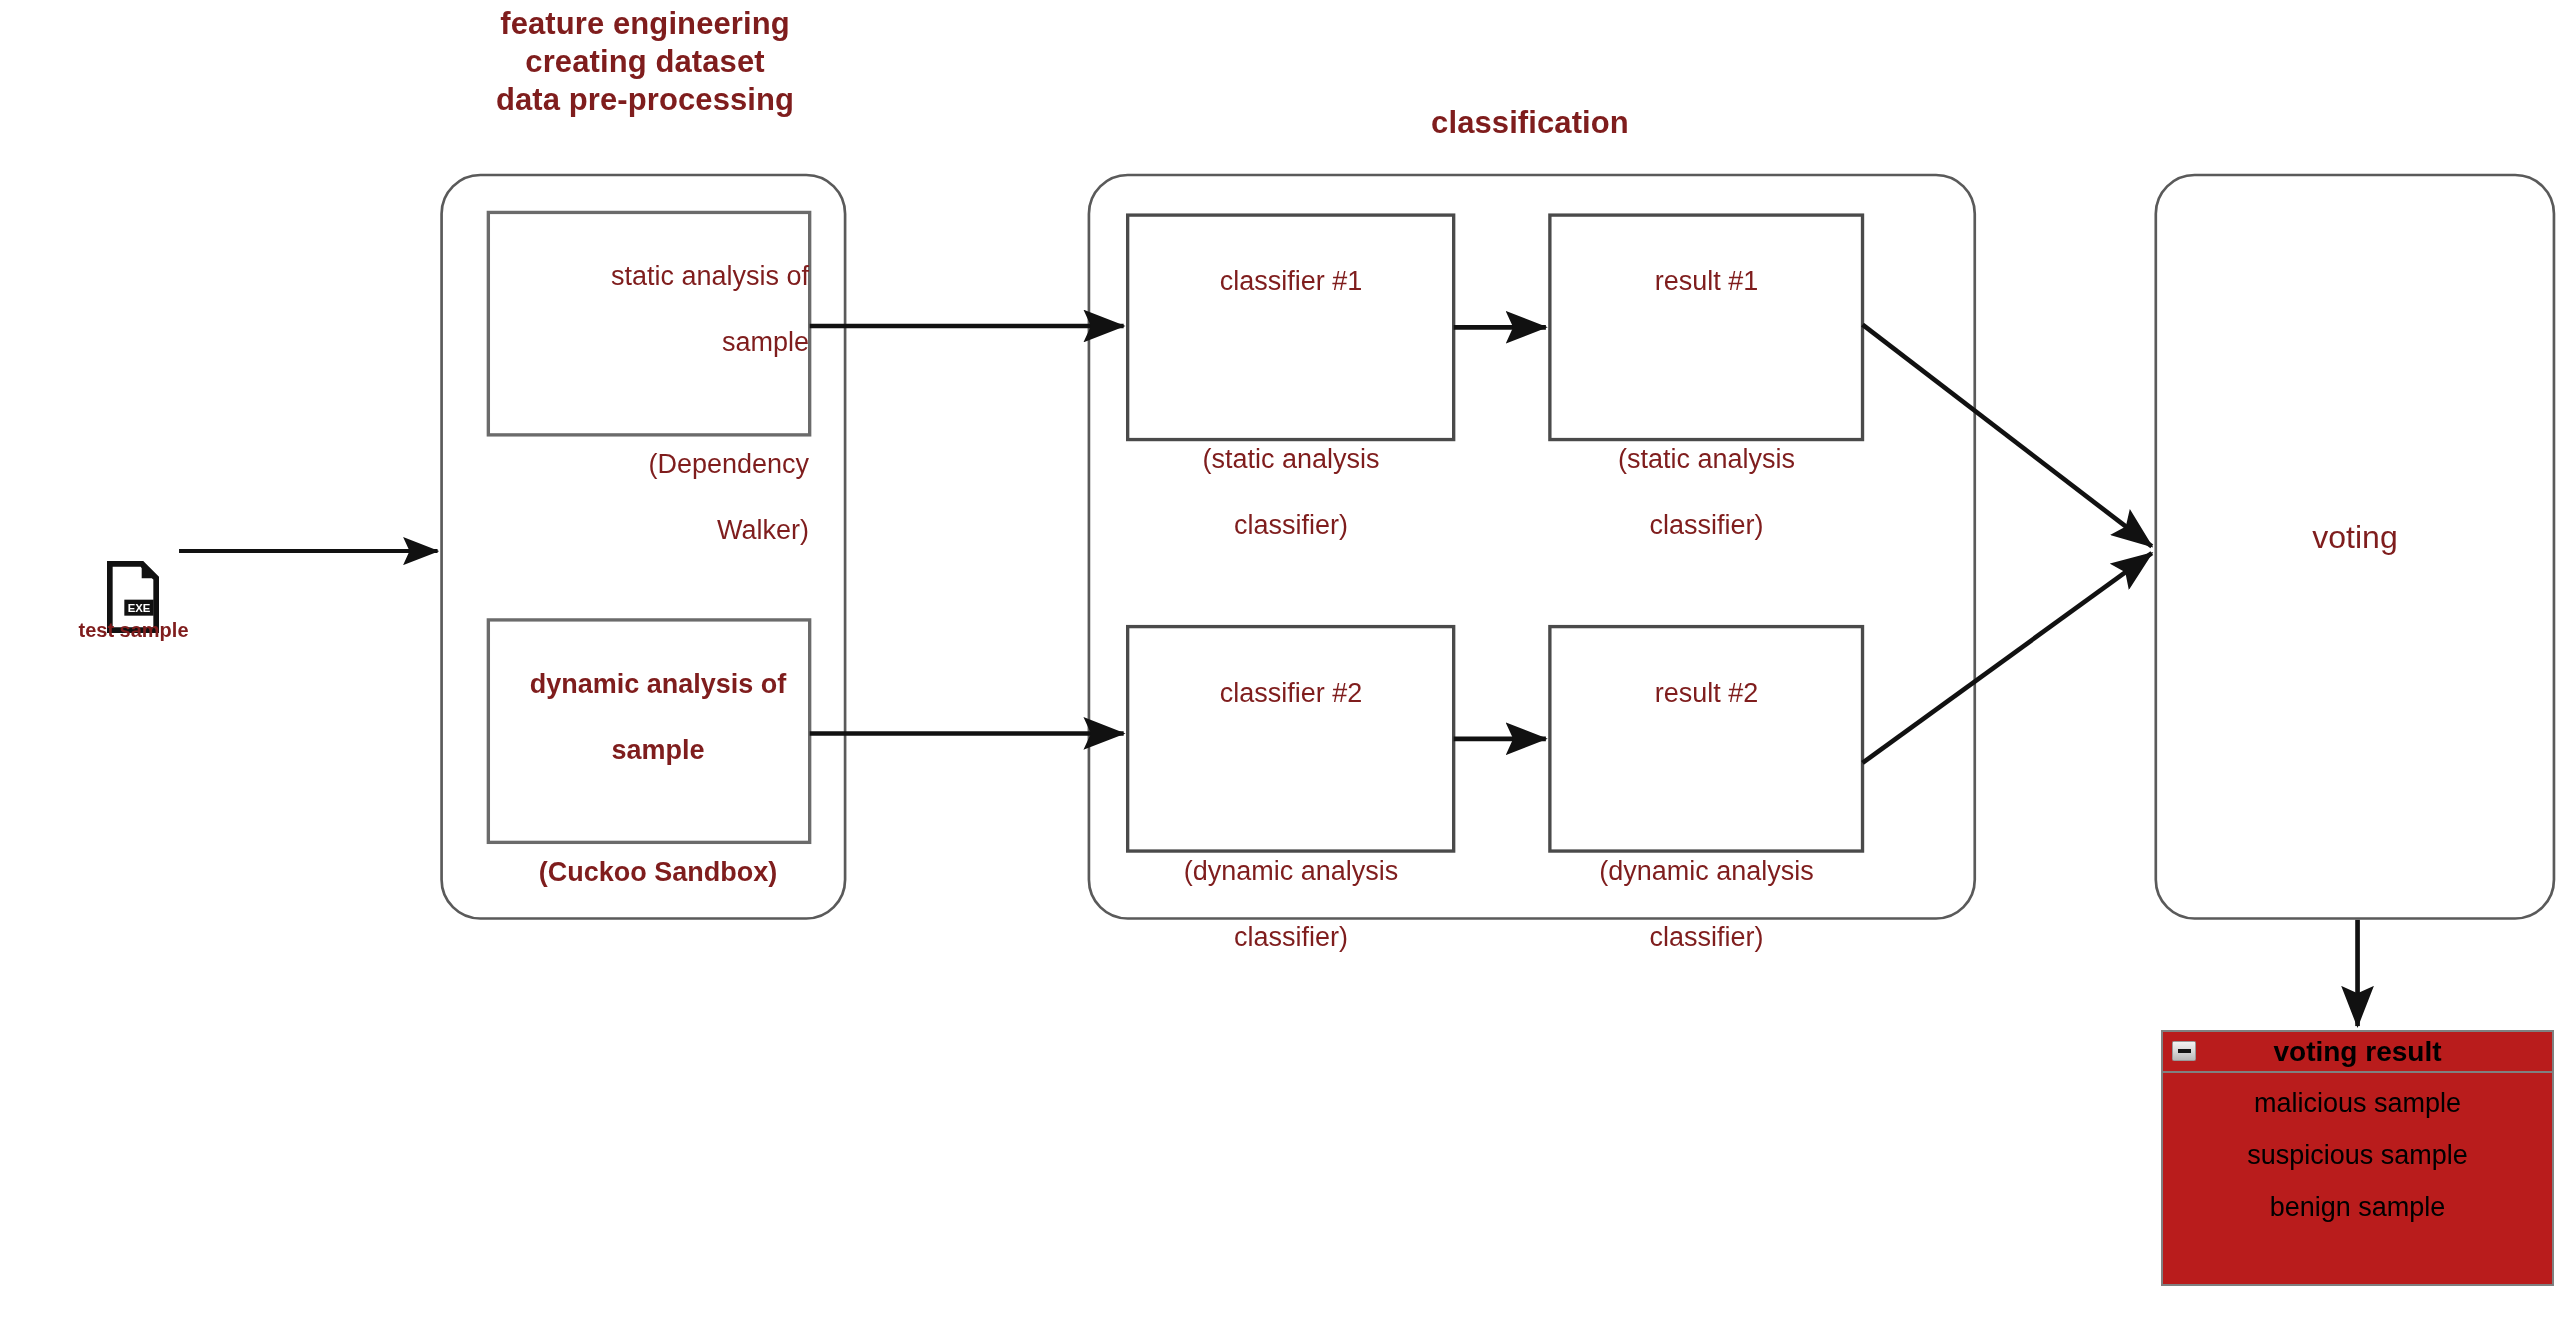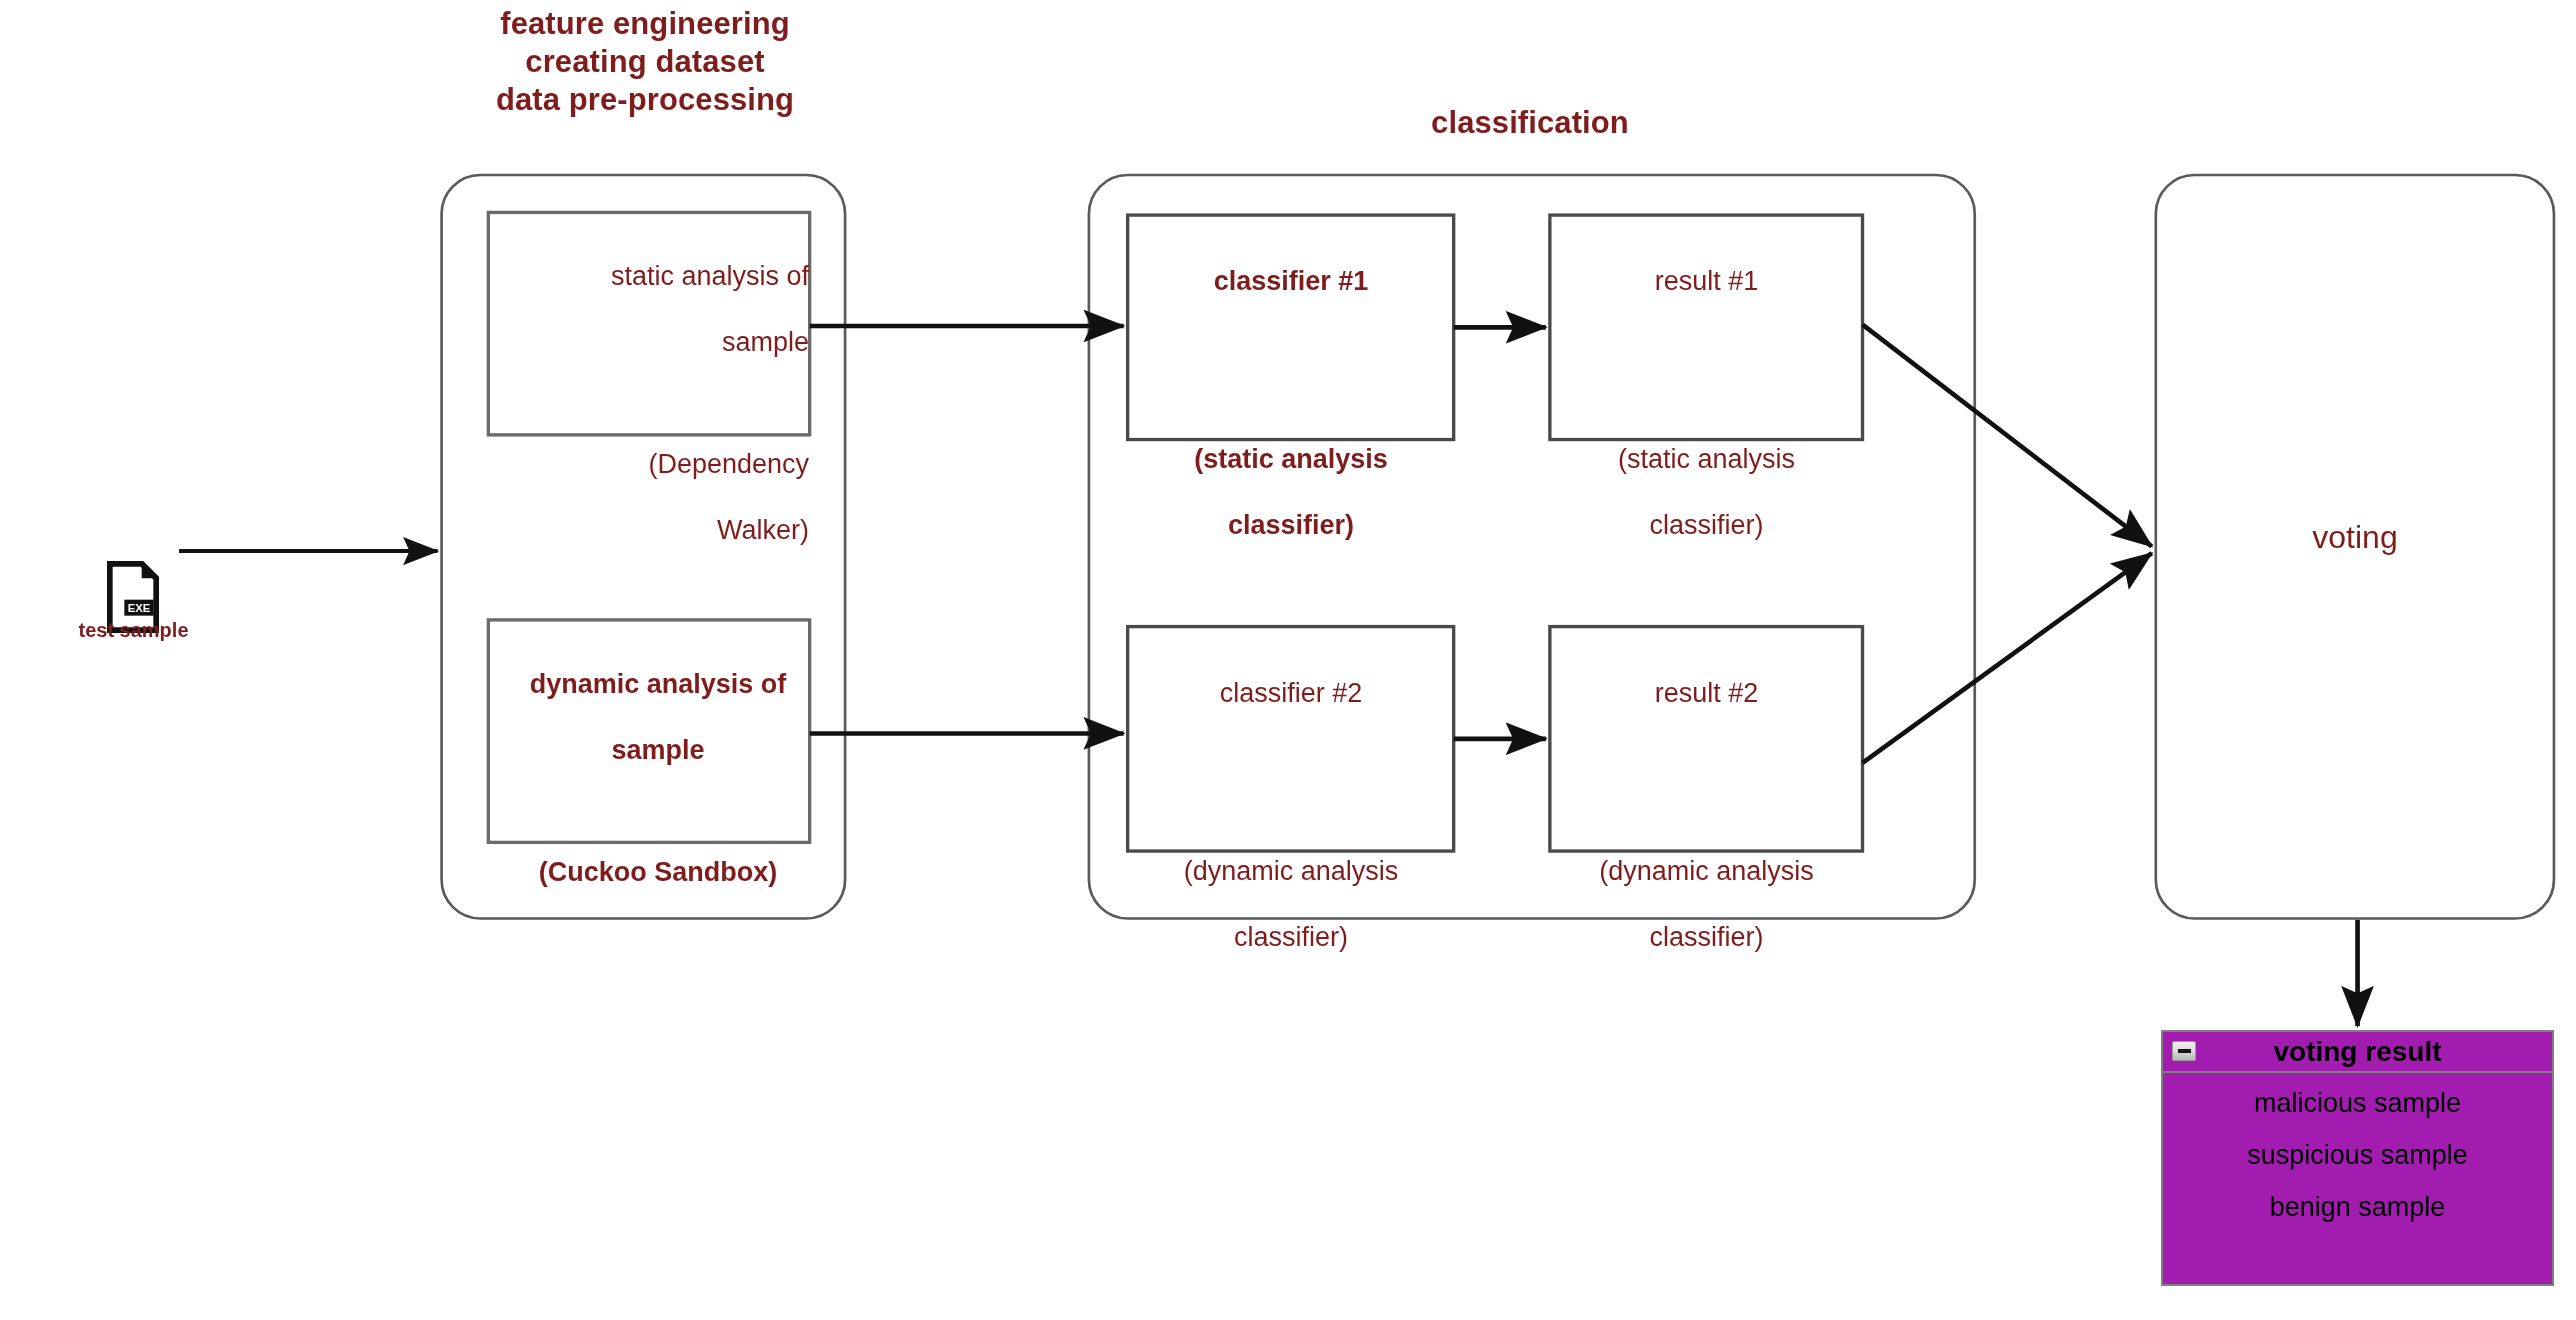--- a/index.html
+++ b/index.html
@@ -79,21 +79,21 @@
     margin-top: 47px;
   }
   
   #voting-result-panel {
     position: absolute;
     left: 2161px;
     top: 1030px;
     width: 393px;
     height: 256px;
     border: 2px solid #808080;
-    background: #a21caf;
+    background: #b91c1c;
     box-sizing: border-box;
   }
   #vr-header {
     position: relative;
     height: 41px;
     border-bottom: 2px solid #808080;
     box-sizing: border-box;
     display: flex;
     align-items: center;
     justify-content: center;
@@ -198,21 +198,21 @@
     <span class="sub">Walker)</span>
   </div>
 
   <div class="txt node-text" style="left:494px; top:635px; width:328px;font-weight:bold;">
     <span class="sub">dynamic analysis of</span>
     <span class="sub">sample</span>
     <span class="gap"></span>
     <span class="sub">(Cuckoo Sandbox)</span>
   </div>
 
-  <div class="txt node-text" style="left:1128px; top:232px; width:326px;font-weight:bold;">
+  <div class="txt node-text" style="left:1128px; top:232px; width:326px;">
     <span class="sub">classifier #1</span>
     <span class="gap"></span>
     <span class="gap"></span>
     <span class="sub">(static analysis</span>
     <span class="sub">classifier)</span>
   </div>
 
   <div class="txt node-text" style="left:1128px; top:644px; width:326px;">
     <span class="sub">classifier #2</span>
     <span class="gap"></span>

